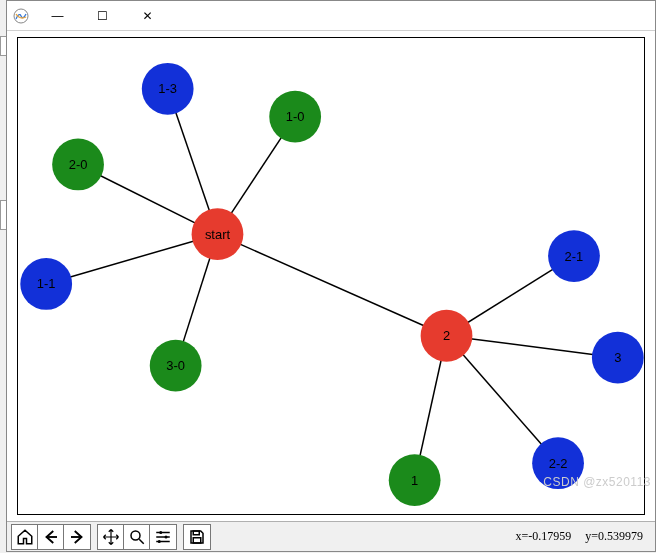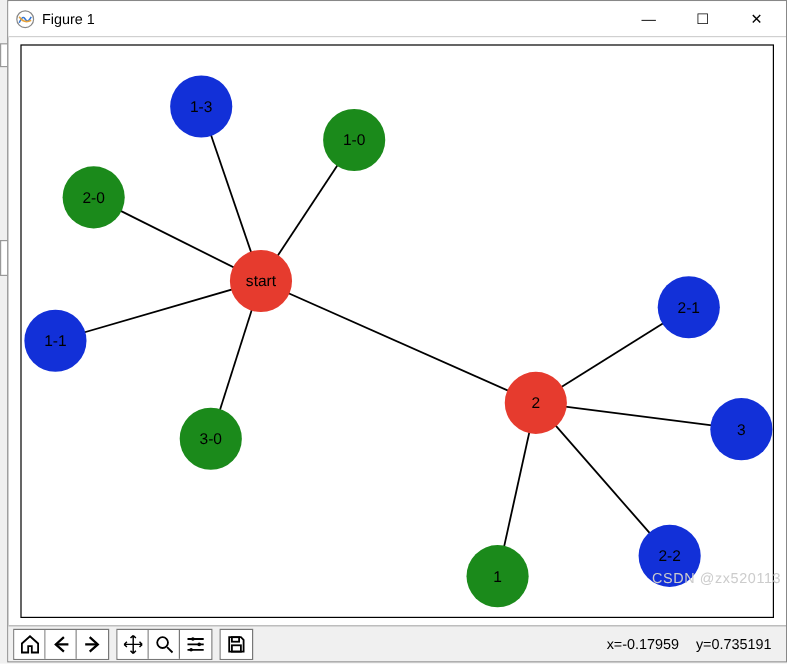--- a/index.html
+++ b/index.html
@@ -74,20 +74,21 @@
   }
   
   .toolbar {
     height: 30px;
     border-top: 1px solid #b0b0b0;
     background: #f0f0f0;
     display: flex;
     align-items: center;
     padding: 0 4px;
     gap: 0;
+    font-family: Liberation Serif, serif;
   }
   .tool-group {
     display: flex;
     border: 1px solid #777;
     margin-right: 6px;
   }
   .tbtn {
     width: 26px; height: 24px;
     background: #fff;
     border-right: 1px solid #777;
@@ -126,21 +127,20 @@
 <div class="window">
 
   <div class="titlebar">
     <span class="app-icon">
       <svg width="16" height="16" viewBox="0 0 16 16">
         <circle cx="8" cy="8" r="7" fill="#fff" stroke="#888"></circle>
         <path d="M3 11 Q6 4 8 8 T13 6" stroke="#3577d4" fill="none" stroke-width="1.3"></path>
         <path d="M3 6 Q7 12 13 9" stroke="#e6a23c" fill="none" stroke-width="1.3"></path>
       </svg>
     </span>
-    <span class="title">Figure 1</span>
     <div class="winbtn">
         <span>—</span>
       </div>
     <div class="winbtn">
         <span>☐</span>
       </div>
     <div class="winbtn close">
         <span>✕</span>
       </div>
   </div>
@@ -258,17 +258,17 @@
         <svg width="18" height="18" viewBox="0 0 24 24">
             <path d="M4 4h13l3 3v13H4z" fill="none" stroke="#000" stroke-width="2"></path>
             <rect x="7" y="4" width="8" height="5" fill="none" stroke="#000" stroke-width="2"></rect>
             <rect x="7" y="13" width="10" height="7" fill="none" stroke="#000" stroke-width="2"></rect>
           </svg>
       </div>
     </div>
     <div class="spacer"></div>
     <div class="status">
       <span><span>x=</span><span>-0.17959</span></span>
-      <span><span>y=</span><span>0.735191</span></span>
+      <span><span>y=</span><span>0.539979</span></span>
     </div>
   </div>
 
 </div>
 
 </body></html>

